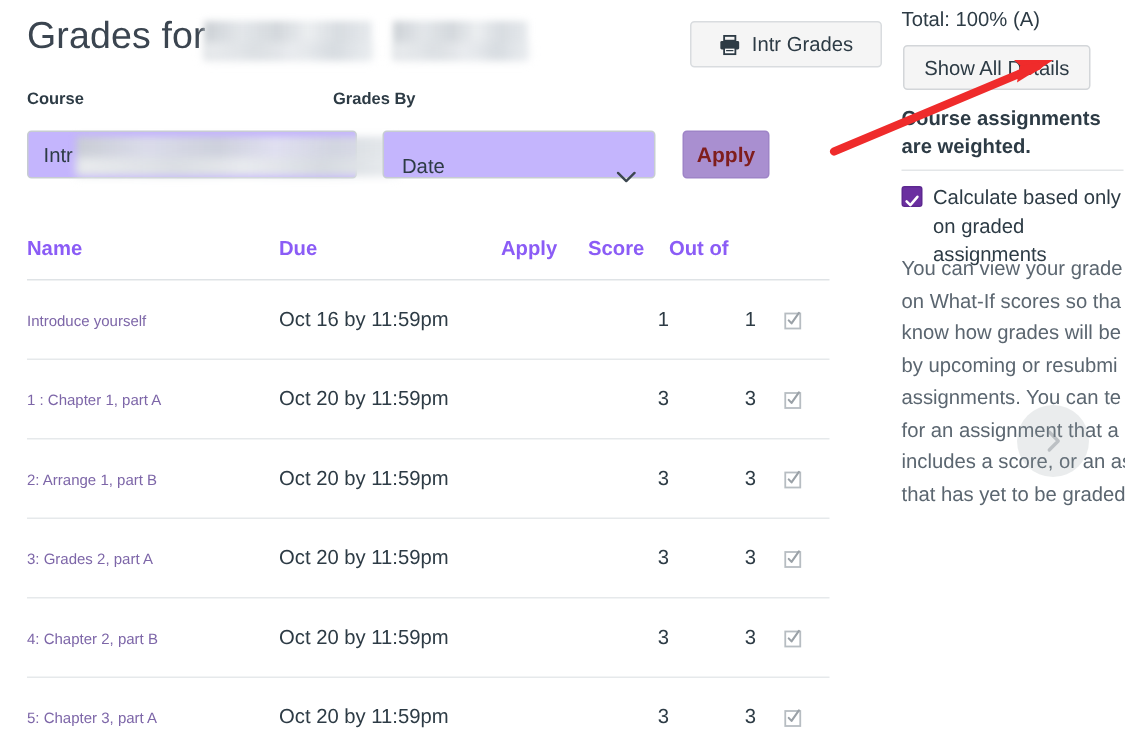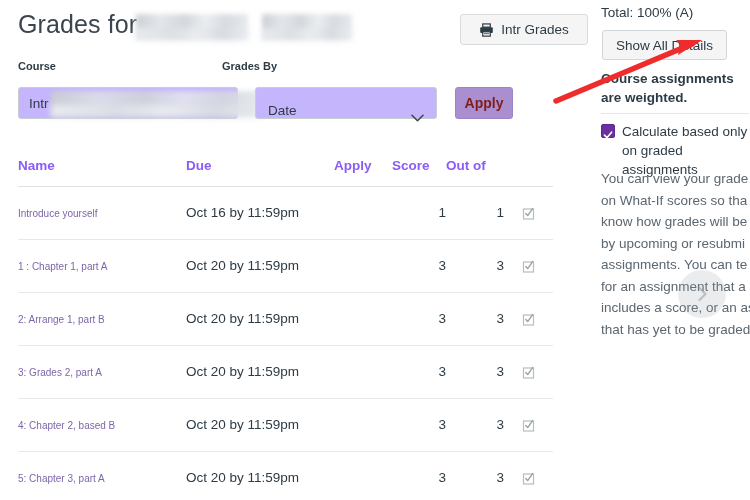--- a/index.html
+++ b/index.html
@@ -421,21 +421,21 @@
               <span class="doc-icon">
                 <svg viewBox="0 0 15 15" xmlns="http://www.w3.org/2000/svg">
                   <rect x="2.5" y="3" width="10" height="10" fill="none" stroke="#b7bdc2" stroke-width="1.2"></rect>
                   <path d="M4.8 7.6 L6.7 9.6 L11.6 2.6" fill="none" stroke="#9aa1a7" stroke-width="1.4" stroke-linecap="round" stroke-linejoin="round"></path>
                 </svg>
               </span>
             </td>
           </tr>
 
           <tr>
-            <td class="c-name"><a>4: Chapter 2, based B</a></td>
+            <td class="c-name"><a>4: Chapter 2, part B</a></td>
             <td class="c-due">Oct 20 by 11:59pm</td>
             <td class="c-status"></td>
             <td class="c-score">3</td>
             <td class="c-outof">3</td>
             <td class="c-icon">
               <span class="doc-icon">
                 <svg viewBox="0 0 15 15" xmlns="http://www.w3.org/2000/svg">
                   <rect x="2.5" y="3" width="10" height="10" fill="none" stroke="#b7bdc2" stroke-width="1.2"></rect>
                   <path d="M4.8 7.6 L6.7 9.6 L11.6 2.6" fill="none" stroke="#9aa1a7" stroke-width="1.4" stroke-linecap="round" stroke-linejoin="round"></path>
                 </svg>

